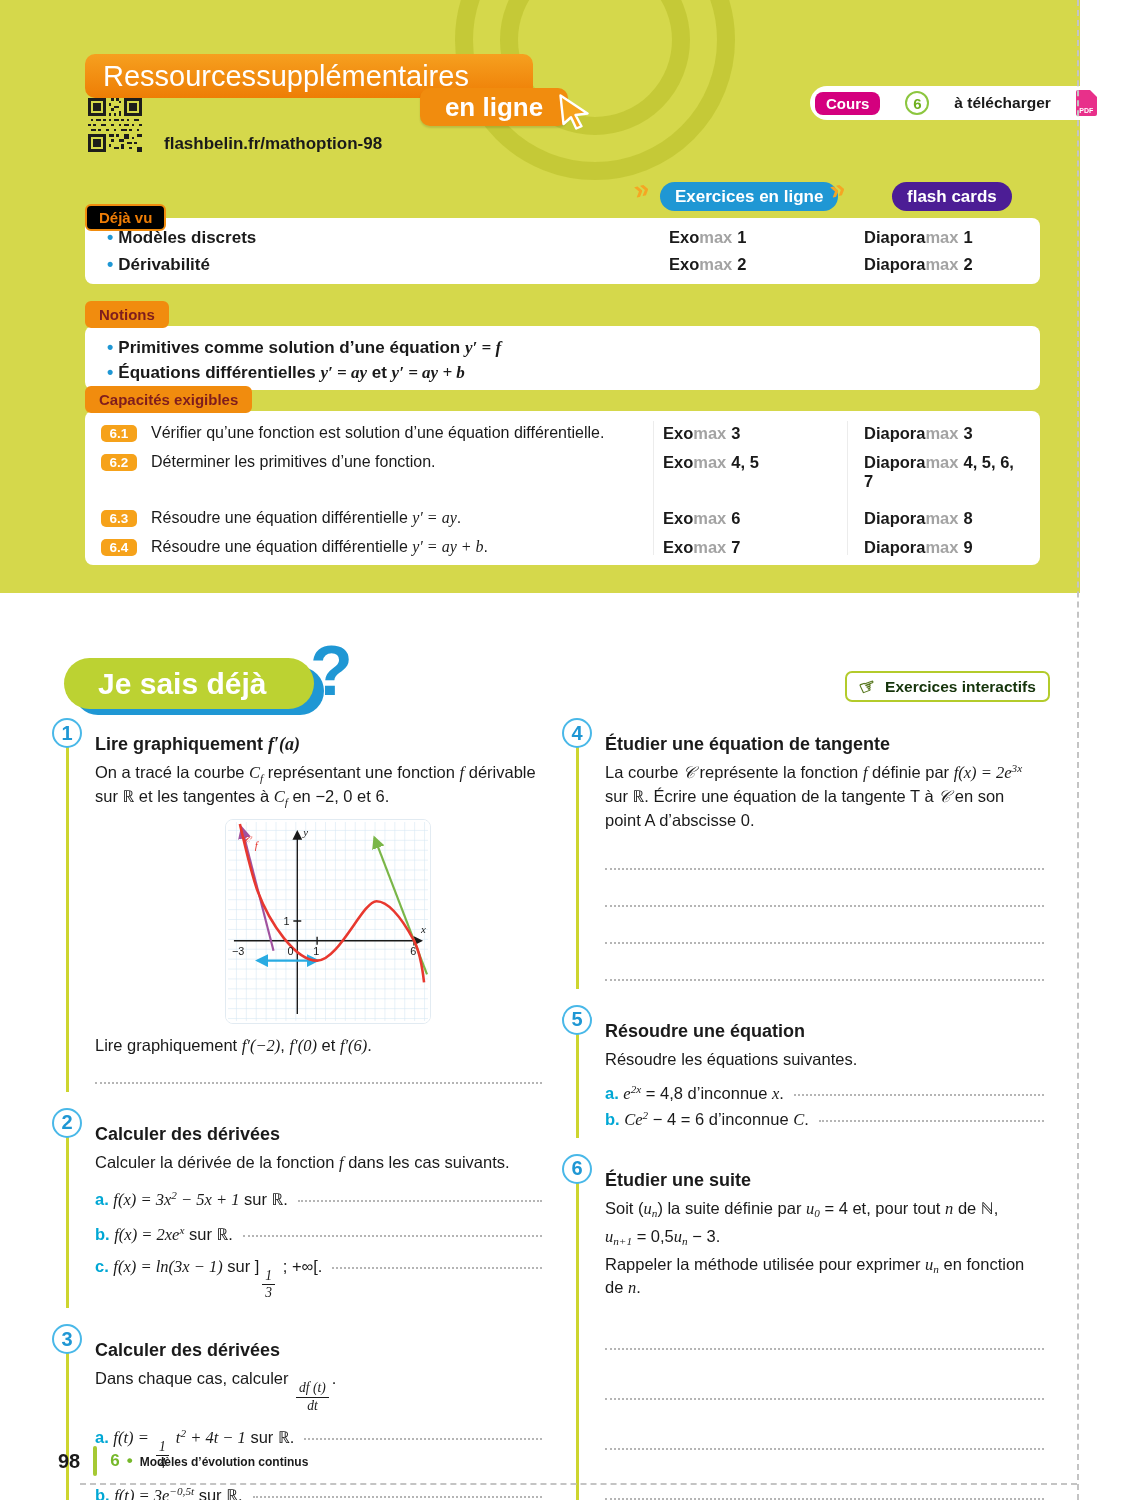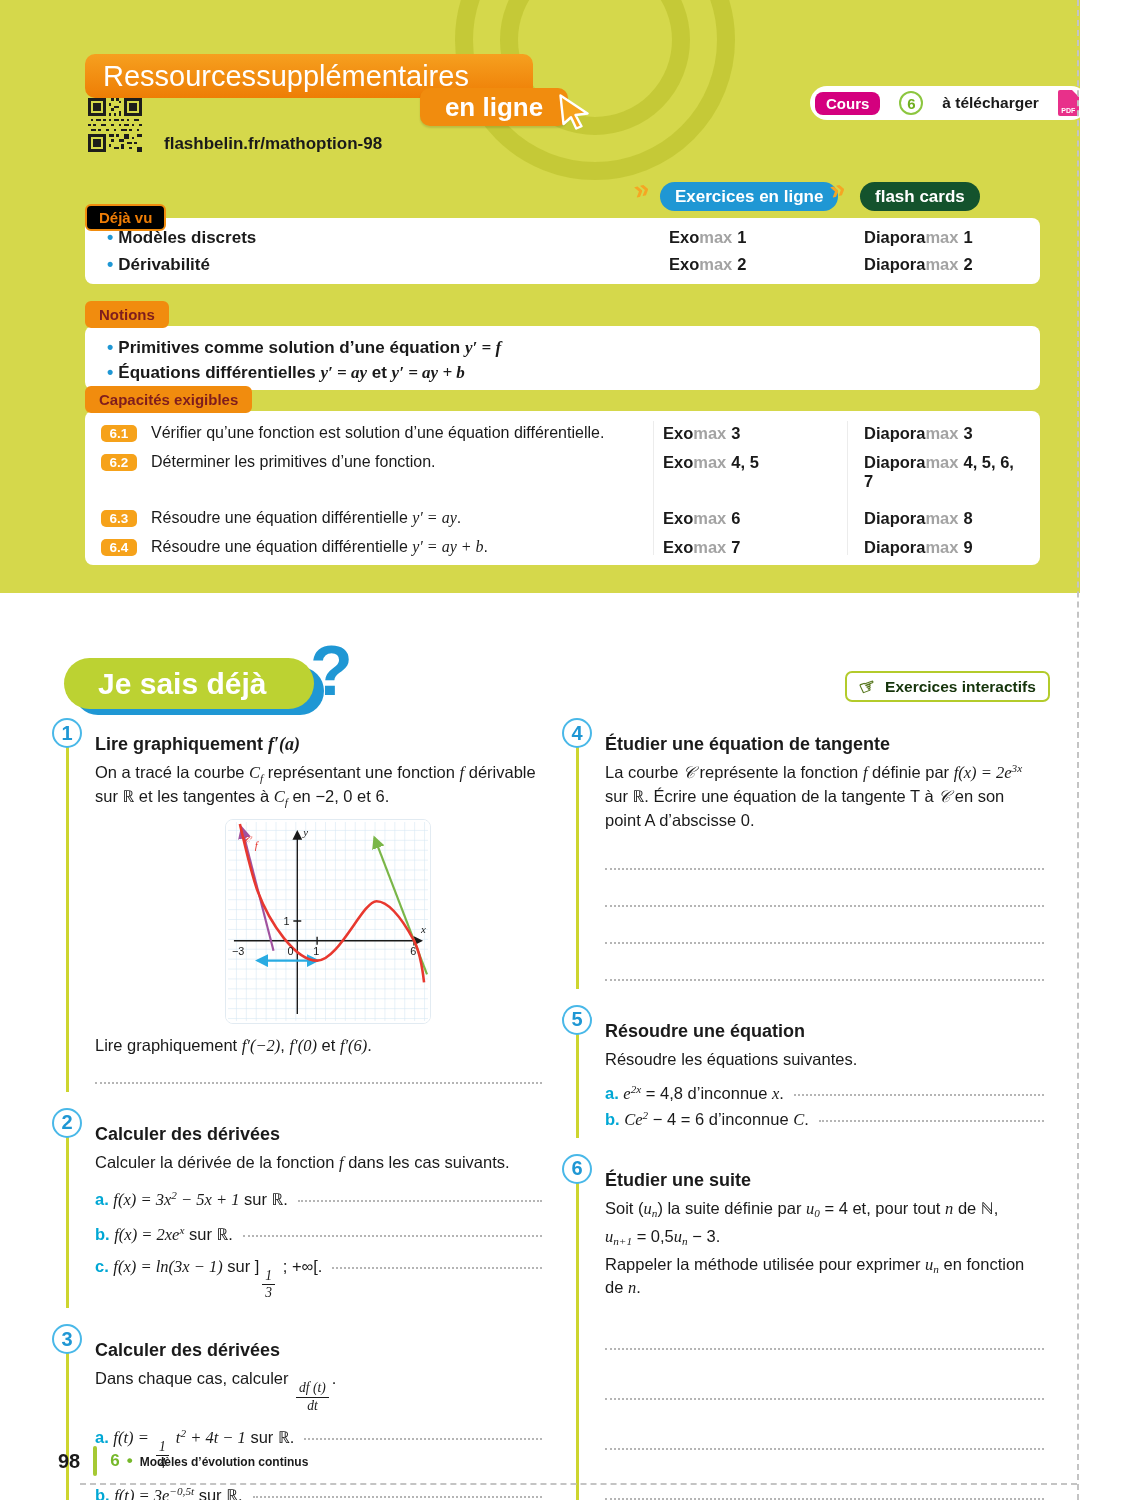--- a/index.html
+++ b/index.html
@@ -11,33 +11,33 @@
   .r2{left:500px;top:-55px;width:190px;height:190px;}
 
   .banner1{position:absolute;left:85px;top:54px;width:448px;height:44px;background:linear-gradient(180deg,#f6a01f,#ee7d05);border-radius:10px;color:#fff;font-size:29px;display:flex;align-items:center;padding-left:18px;z-index:2;}
   .banner1 .bold{font-weight:normal;}
   .banner2{position:absolute;left:420px;top:88px;width:148px;height:38px;background:#f18c0e;border-radius:10px;color:#fff;font-weight:bold;font-size:26px;display:flex;align-items:center;justify-content:center;z-index:3;box-shadow:0 2px 2px rgba(0,0,0,.12);}
   .cursor{position:absolute;left:556px;top:94px;width:36px;height:36px;z-index:4;}
 
   .qr{position:absolute;left:88px;top:98px;width:54px;height:54px;z-index:2;}
   .url{position:absolute;left:164px;top:134px;font-weight:bold;font-size:17px;z-index:2;}
 
-  .cours{position:absolute;left:810px;top:86px;height:34px;background:#fff;border-radius:17px;display:flex;align-items:center;gap:19px;padding:0 9px 0 5px;z-index:2;}
+  .cours{position:absolute;left:810px;top:86px;height:34px;background:#fff;border-radius:17px;display:flex;align-items:center;gap:25px;padding:0 9px 0 5px;z-index:2;}
   .cours-tag{background:#d4007e;color:#fff;font-weight:bold;font-size:15px;padding:3px 11px;border-radius:8px;}
   .cours-num{width:24px;height:24px;border-radius:50%;border:2px solid #8cc63f;color:#6faf1f;font-weight:bold;display:flex;align-items:center;justify-content:center;font-size:15px;background:#fff;}
   .cours-txt{font-weight:bold;font-size:15.5px;}
   .pdf{position:relative;width:21px;height:26px;background:#e8308a;border-radius:2px;color:#fff;font-size:7px;font-weight:bold;display:flex;align-items:flex-end;justify-content:center;padding-bottom:2px;}
   .pdf::before{content:"";position:absolute;top:0;right:0;width:0;height:0;border-top:7px solid #fff;border-left:7px solid transparent;}
 
   .chev{position:absolute;color:#f5a623;font-weight:bold;font-size:27px;transform:rotate(-14deg);z-index:2;}
   .c1{left:634px;top:174px;}
   .c2{left:830px;top:174px;}
   .pill{position:absolute;height:29px;border-radius:15px;color:#fff;font-weight:bold;font-size:17px;display:flex;align-items:center;justify-content:center;padding:0 15px;z-index:2;}
   .pill-blue{left:660px;top:182px;background:#1f97d4;}
-  .pill-cyan{left:860px;top:182px;background:#14532d;}
+  .pill-cyan{left:892px;top:182px;background:#4c1d95;}
 
   .tag{position:absolute;font-size:15px;font-weight:bold;border-radius:6px;padding:3px 12px;z-index:4;}
   .tag-outline{left:85px;top:204px;background:#000000;border:2px solid #f18c0e;color:#ef7d05;}
   .tag-fill{background:#f18c0e;color:#7f1d1d;border:2px solid #f18c0e;}
   .tag-notions{left:85px;top:301px;}
   .tag-capa{left:85px;top:386px;}
 
   .card{position:absolute;left:85px;background:#fff;border-radius:8px;z-index:3;}
   .card-deja{top:218px;width:955px;height:66px;padding:9px 16px 0 22px;}
   .card-notions{top:326px;width:955px;height:64px;padding:9px 16px 0 22px;}

